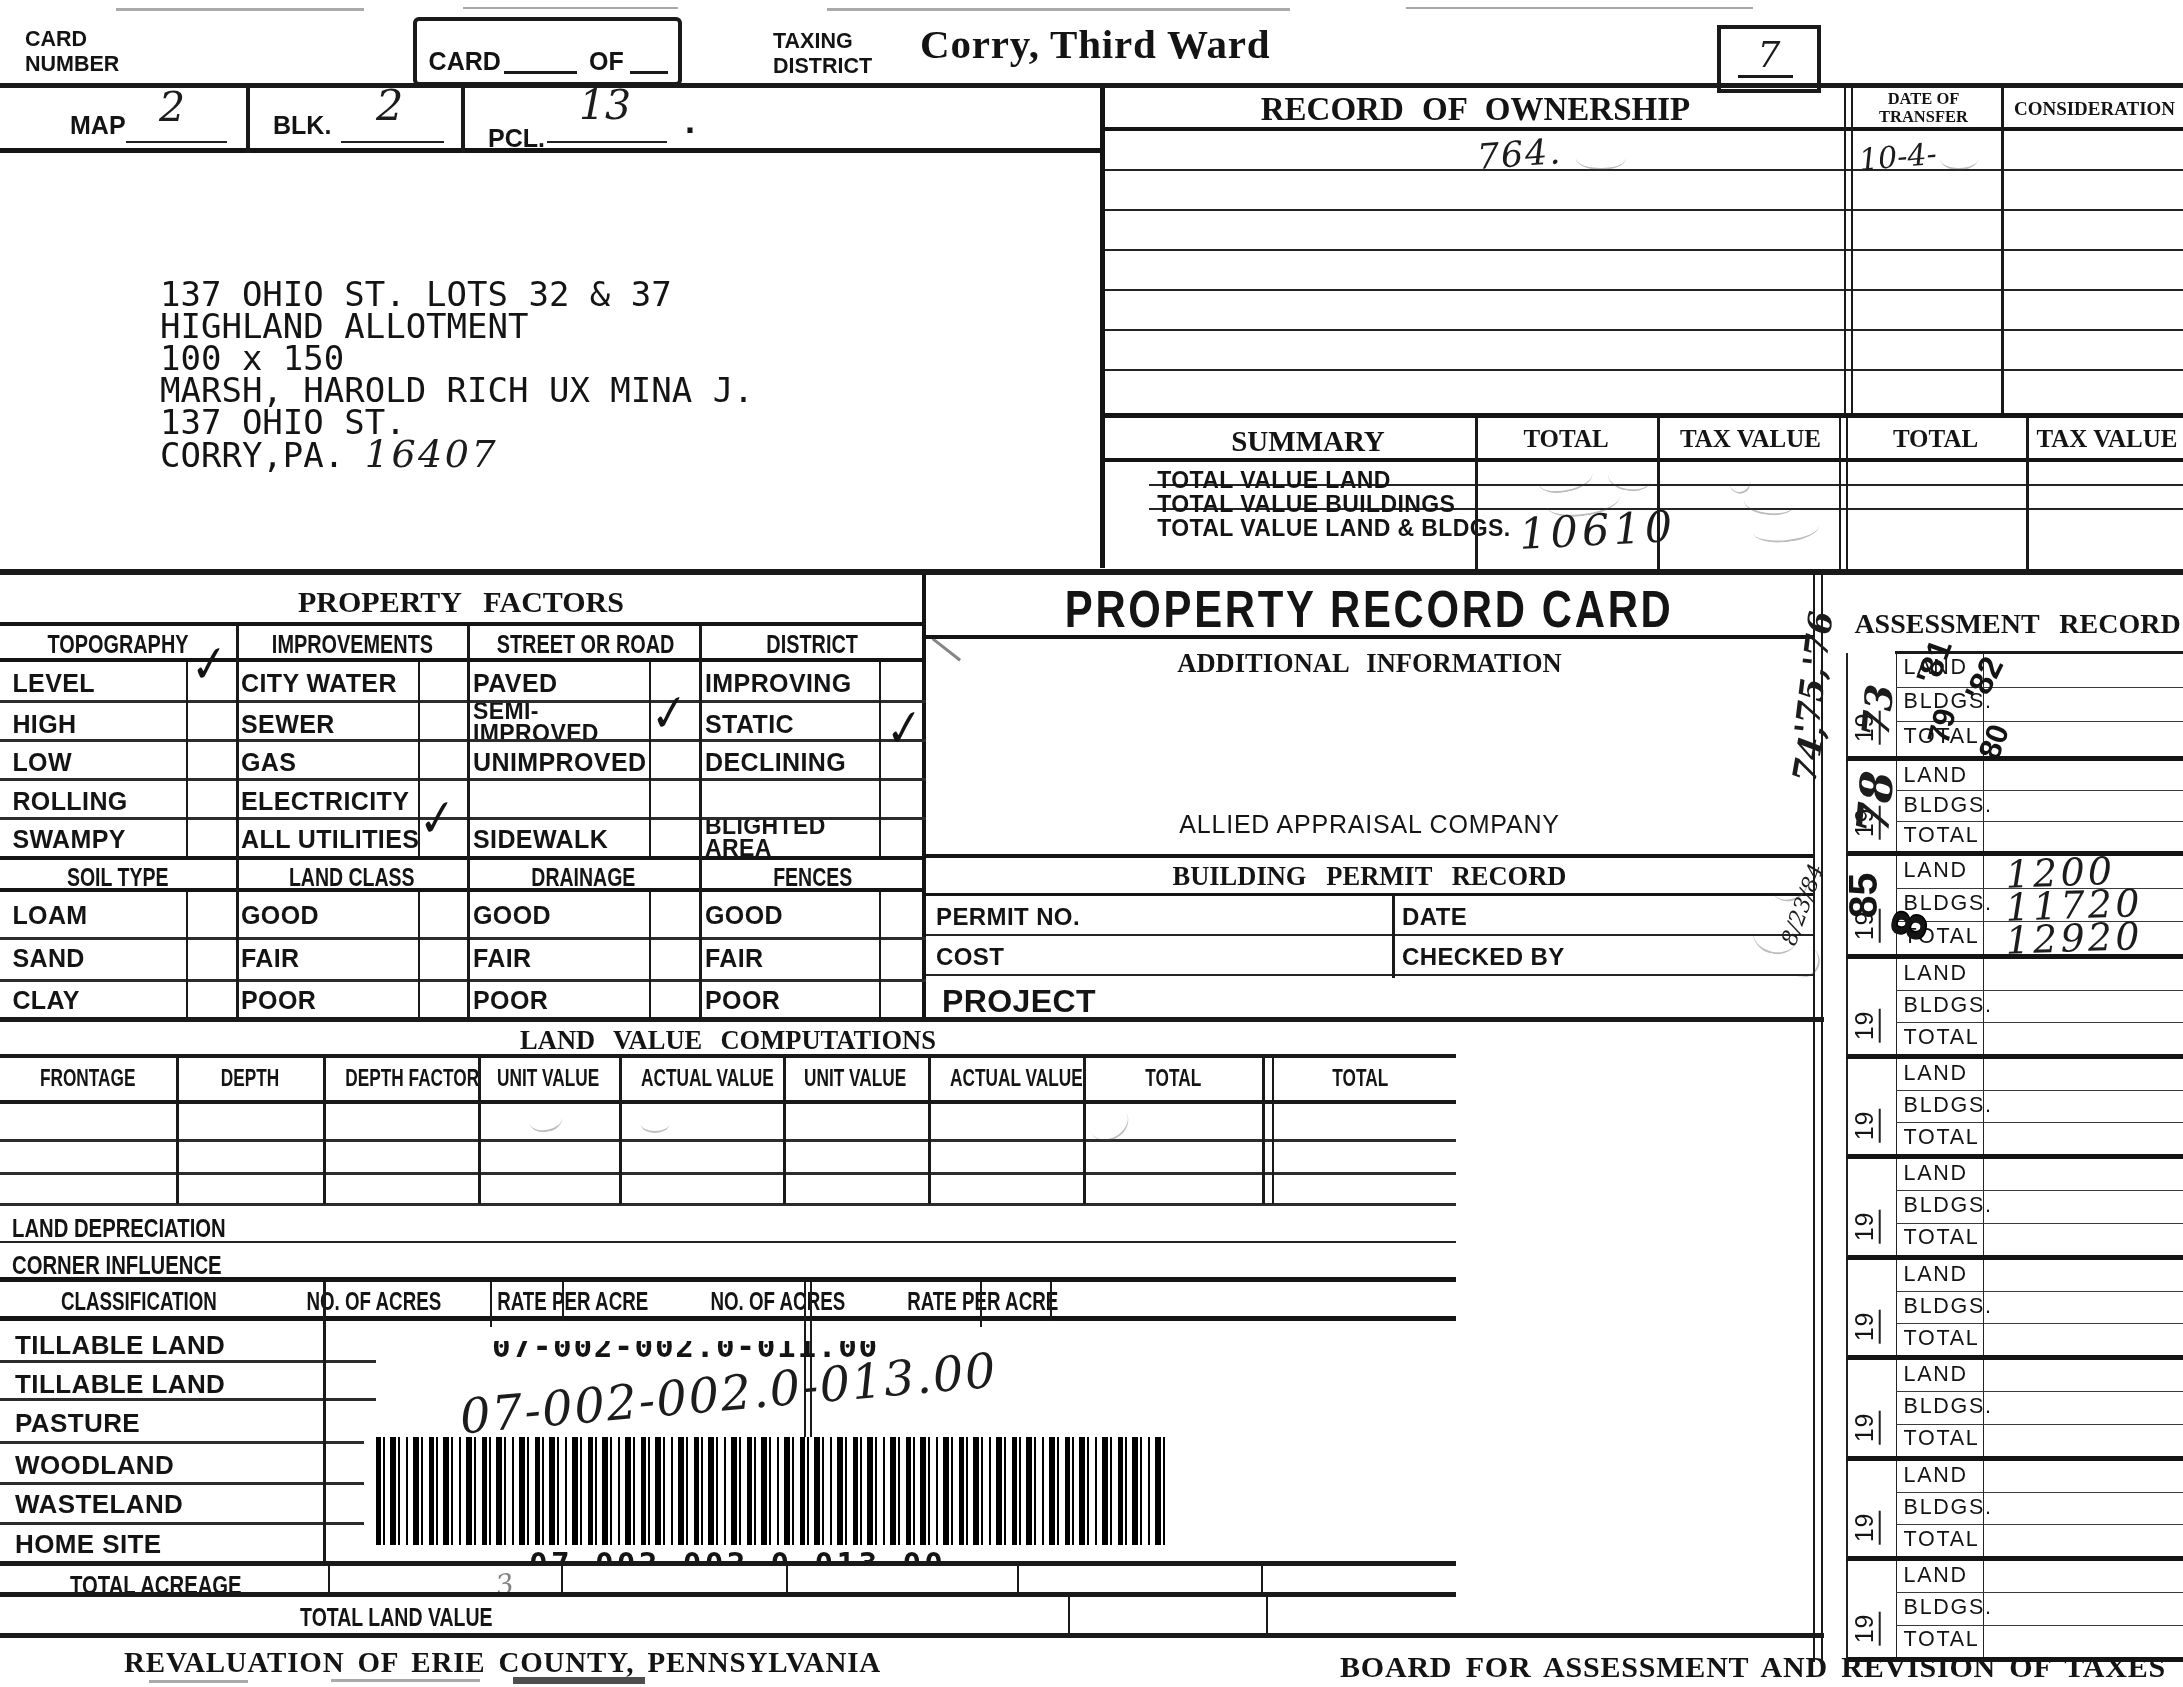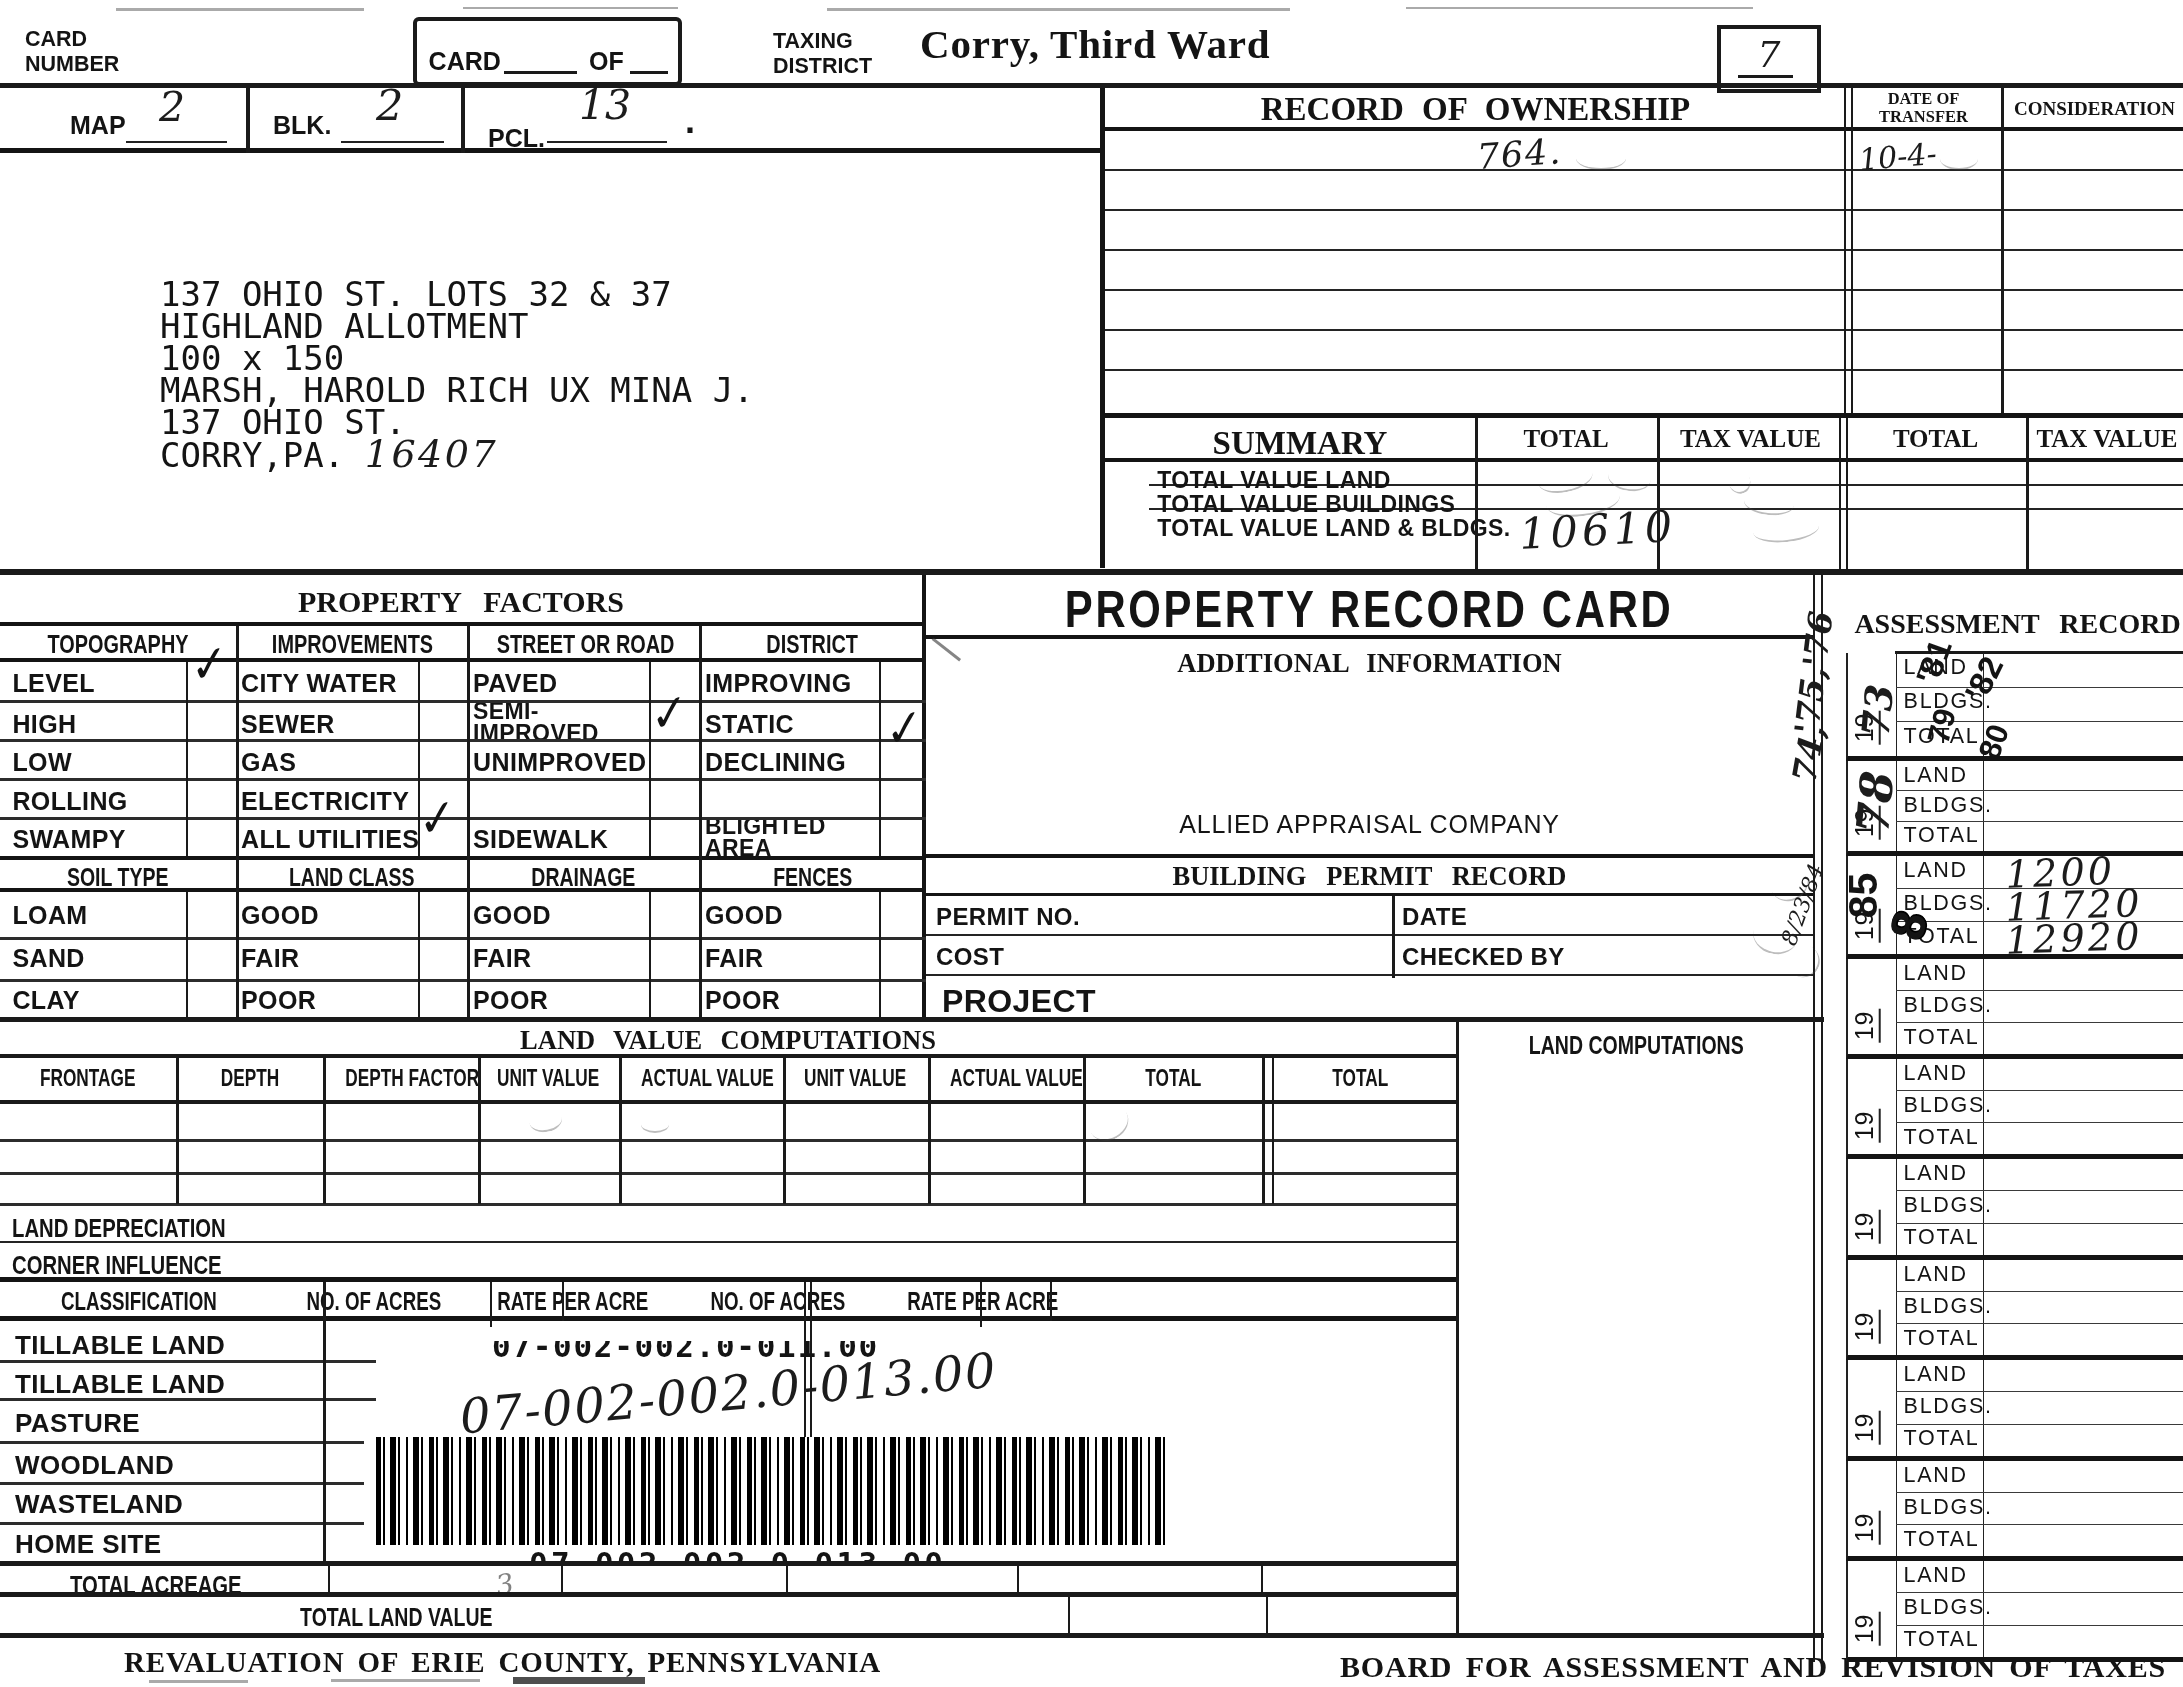--- a/index.html
+++ b/index.html
@@ -113,21 +113,21 @@
     <div class="vl" style="left:746px;top:0;height:326px;width:1.7px"></div>
     <div class="vl" style="left:896px;top:0;height:326px"></div>
     <span class="p hand" style="left:372px;top:46px;font-size:35px;letter-spacing:1.7px;transform:rotate(-4deg)">764.</span>
     <div class="scrib" style="left:471px;top:58px;width:50px;height:21.5px"></div>
     <span class="p hand" style="left:754px;top:51px;font-size:30px;transform:rotate(-5deg)">10-4-</span>
     <div class="scrib" style="left:835px;top:60px;width:38px;height:20px"></div>
   </div>
 
   <div class="p" style="left:1100px;top:413px;width:1083px;height:155px;border-top:5px solid #141414;border-left:5px solid #141414;box-sizing:border-box">
     <div style="height:44px;border-bottom:4.1px solid #141414;box-sizing:border-box;position:relative">
-      <span class="p sb ctr" style="left:3px;top:6.6px;width:384px;font-size:33px">SUMMARY</span>
+      <span class="p sb ctr" style="left:11px;top:6.6px;width:384px;font-size:29px">SUMMARY</span>
       <span class="p sb ctr" style="left:370px;top:6.6px;width:182px;font-size:25px">TOTAL</span>
       <span class="p sb ctr" style="left:552px;top:6.6px;width:187px;font-size:25px">TAX VALUE</span>
       <span class="p sb ctr" style="left:739px;top:6.6px;width:183px;font-size:25px">TOTAL</span>
       <span class="p sb ctr" style="left:921px;top:6.6px;width:162px;font-size:25px">TAX VALUE</span>
     </div>
     <div class="srow">
       <span class="p lab" style="left:8.3px;top:5px;font-size:23px">TOTAL VALUE LAND</span>
       <div class="scrib" style="left:389px;top:3.3px;width:55px;height:25px;transform:rotate(-12deg)"></div>
       <div class="scrib" style="left:459px;top:1.7px;width:43px;height:25px;transform:rotate(8deg)"></div>
       <div class="scrib" style="left:579px;top:5px;width:21.5px;height:25px;transform:rotate(-20deg)"></div>
@@ -245,23 +245,20 @@
     </div>
     <div style="height:39px;position:relative">
       <span class="p lab" style="left:16px;top:6.6px;font-size:32px">PROJECT</span>
     </div>
     <div class="vl" style="left:466px;top:38px;height:82px"></div>
     <div class="scrib" style="left:844px;top:8.3px;width:38px;height:33px;transform:rotate(-24deg)"></div>
     <div class="scrib" style="left:827px;top:58px;width:45px;height:36px;transform:rotate(12deg)"></div>
   </div>
   <div class="hl" style="left:0;top:1017px;width:1824px;height:5px"></div>
 
-  <div class="p" style="left:1456px;top:1022px;width:357px;height:611px;border-left:3.3px solid #1a1a1a;box-sizing:border-box">
-    <div class="ctr" style="margin-top:8.3px"><span class="cond" style="font-size:26px">LAND COMPUTATIONS</span></div>
-  </div>
 
   <div class="p sb ctr" style="left:0;top:1025px;width:1456px;font-size:26.5px;word-spacing:11.6px">LAND VALUE COMPUTATIONS</div>
   <div class="hl" style="left:0;top:1054px;width:1456px;height:4.1px"></div>
   <div class="hl" style="left:0;top:1100px;width:1456px;height:4.1px"></div>
   <span class="p ctr" style="left:0;top:1065px;width:176px"><span class="cond" style="font-size:23px">FRONTAGE</span></span>
   <span class="p ctr" style="left:176px;top:1065px;width:147px"><span class="cond" style="font-size:23px">DEPTH</span></span>
   <span class="p ctr" style="left:323px;top:1065px;width:155px"><span class="cond" style="font-size:23px">DEPTH FACTOR</span></span>
   <span class="p ctr" style="left:478px;top:1065px;width:141px"><span class="cond" style="font-size:23px">UNIT VALUE</span></span>
   <span class="p ctr" style="left:619px;top:1065px;width:165px"><span class="cond" style="font-size:23px">ACTUAL VALUE</span></span>
   <span class="p ctr" style="left:783px;top:1065px;width:145px"><span class="cond" style="font-size:23px">UNIT VALUE</span></span>

